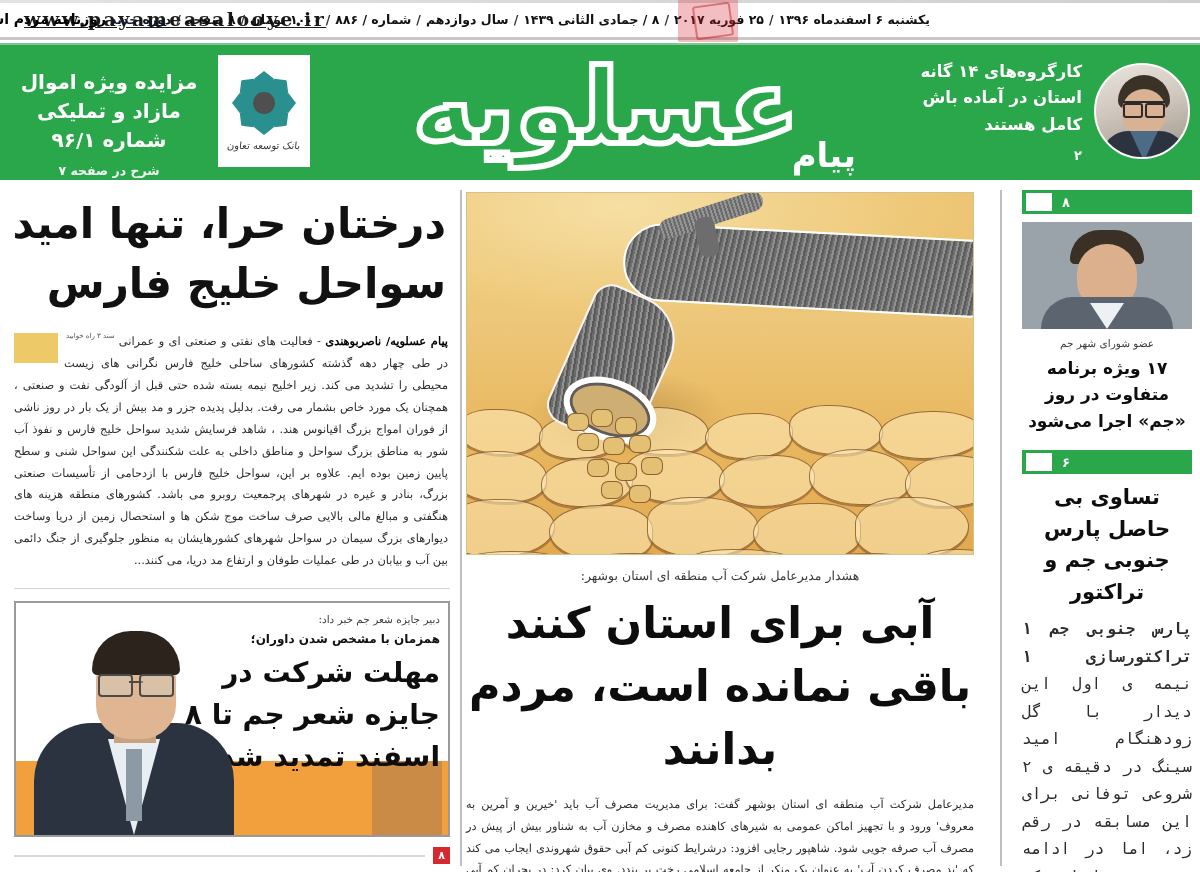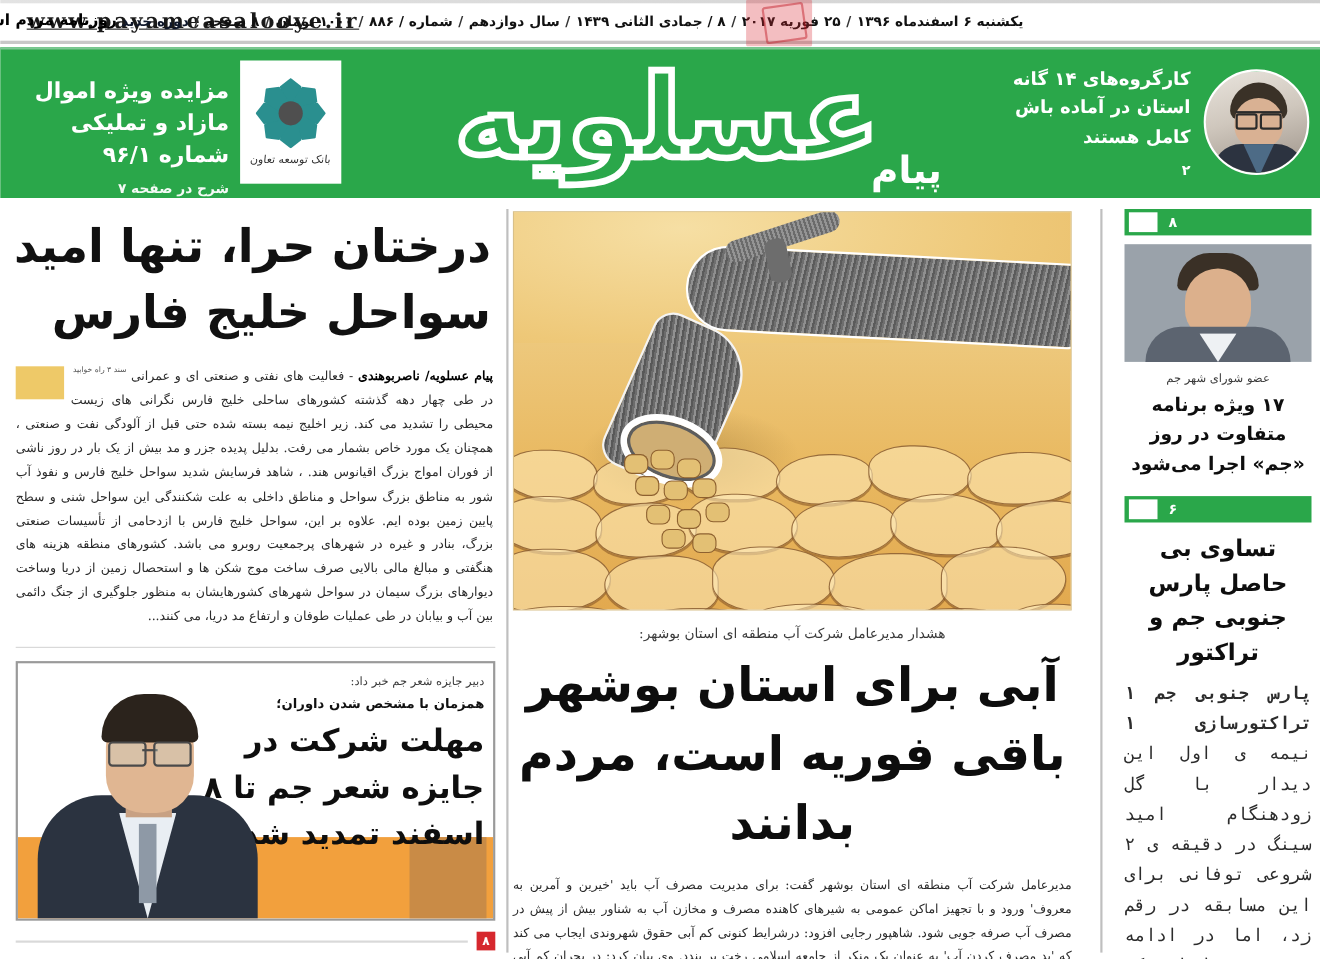--- a/index.html
+++ b/index.html
@@ -93,21 +93,21 @@
   }
   .bank-center {
     position: absolute; width: 22px; height: 22px; border-radius: 50%;
     background: #4f4f4f; left: 21px; top: 21px;
   }
   .bank-name {
     font-size: 10px; color: #333; margin-top: 5px;
     font-family: "DejaVu Sans", sans-serif;
     transform: skewX(-6deg);
   }
-  .bank-text { color: #fff; direction: rtl; flex: 1; margin-top: 24px; }
+  .bank-text { color: #fff; text-align: center; direction: rtl; flex: 1; margin-top: 24px; }
   .bank-t1 { font-size: 20px; font-weight: 800; line-height: 1.45; }
   .bank-t2 { font-size: 12.5px; font-weight: 600; margin-top: 8px; opacity: .95; }
 
   
   .wordmark {
     position: absolute; left: 336px; top: 6px;
     width: 540px; height: 128px;
     direction: rtl; color: #fff;
     display: flex; align-items: flex-start; justify-content: center;
   }
@@ -506,21 +506,21 @@
         <div class="spill-chunk" style="left:66px;top:28px;"></div>
         <div class="spill-chunk" style="left:24px;top:52px;"></div>
         <div class="spill-chunk" style="left:52px;top:56px;"></div>
         <div class="spill-chunk" style="left:78px;top:50px;"></div>
         <div class="spill-chunk" style="left:38px;top:74px;"></div>
         <div class="spill-chunk" style="left:66px;top:78px;"></div>
       </div>
     </div>
 
     <div class="center-kicker">هشدار مدیرعامل شرکت آب منطقه ای استان بوشهر:</div>
-    <h1 class="center-head">آبی برای استان بوشهر باقی فوریه است، مردم بدانند</h1>
+    <h1 class="center-head">آبی برای استان کنند باقی نمانده است، مردم بدانند</h1>
     <div class="center-body">مدیرعامل شرکت آب منطقه ای استان بوشهر گفت: برای مدیریت مصرف آب باید 'خیرین و آمرین به معروف' ورود و با تجهیز اماکن عمومی به شیرهای کاهنده مصرف و مخازن آب به شناور بیش از پیش در مصرف آب صرفه جویی شود. شاهپور رجایی افزود: درشرایط کنونی کم آبی حقوق شهروندی ایجاب می کند که 'بد مصرف کردن آب' به عنوان یک منکر از جامعه اسلامی رخت بر بندد. وی بیان کرد: در بحران کم آبی برای نمونه استان بوشهر در تامین آب شرب وابستگی بیش از ۹۰ درصدی به استان های همسایه ای دارد که خود دامنگیر بحران و کمبود آب هستند. رجایی ادامه داد: این شهر و روستاهای کازرون با قطعی مکرر مواجه و کشاورزان کهگیلویه و بویراحمدی و کازرونی برای گرفتن مجوز چند متر مکعب آب و امرار معاششان با مسئولان کلنجار می روند. وی گفت: روزانه بالغ بر ۳۰۰ هزار متر مکعب آب شرب از دو استان همسایه به امانت گرفته و ...</div>
 
   </div>
 
   <div class="col-right">
 
     <div>
       <div class="side-bar-head">
         <span class="sbh-num">۸</span>
         <span class="sbh-box"></span>

